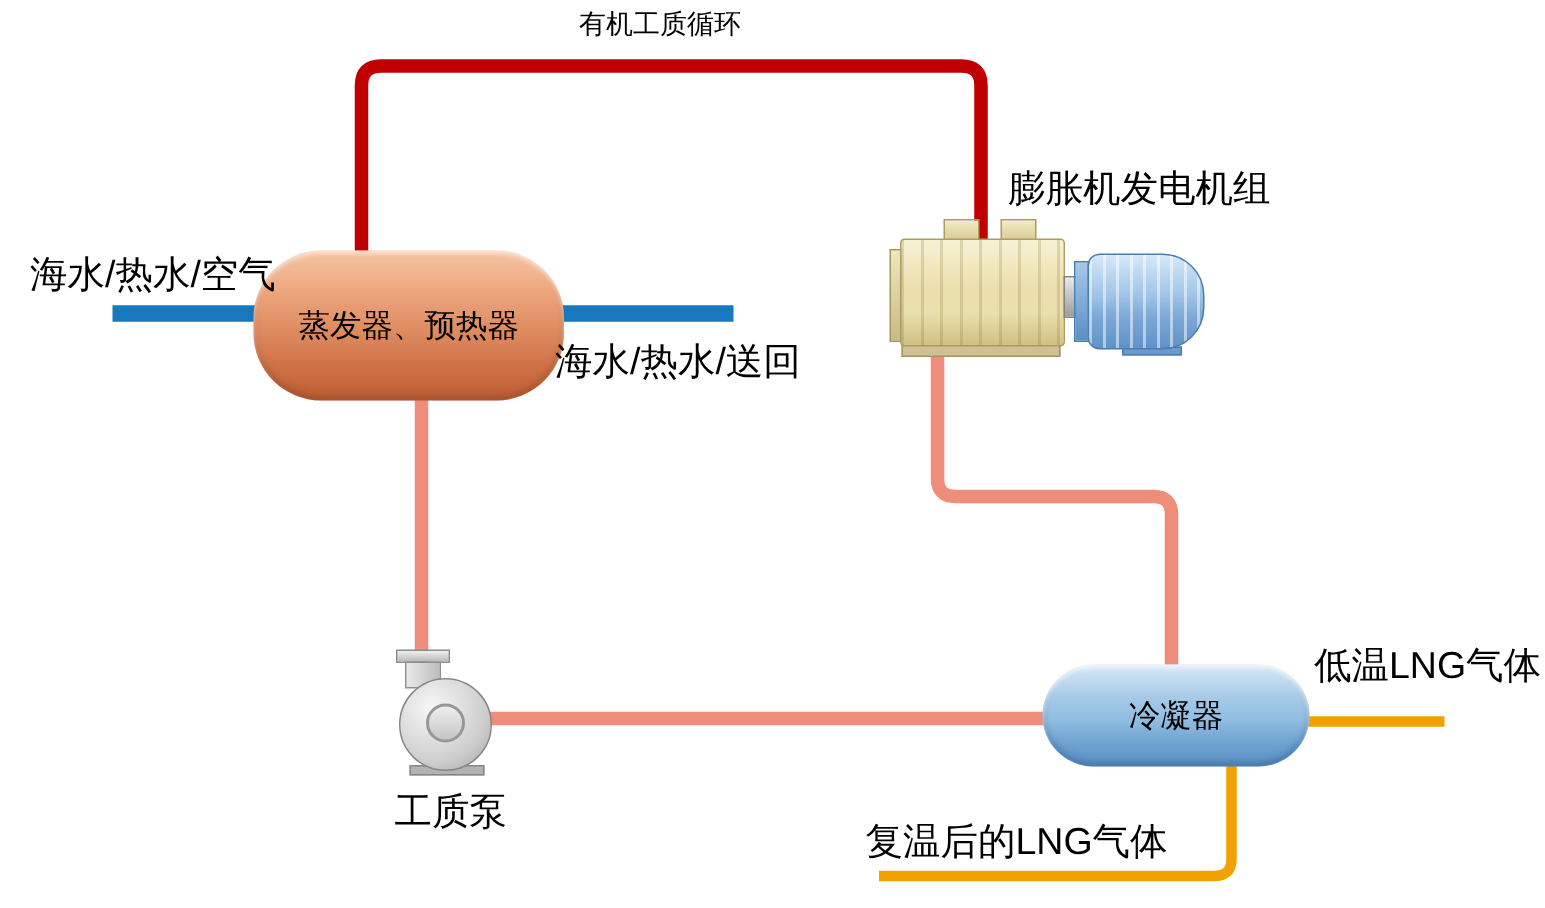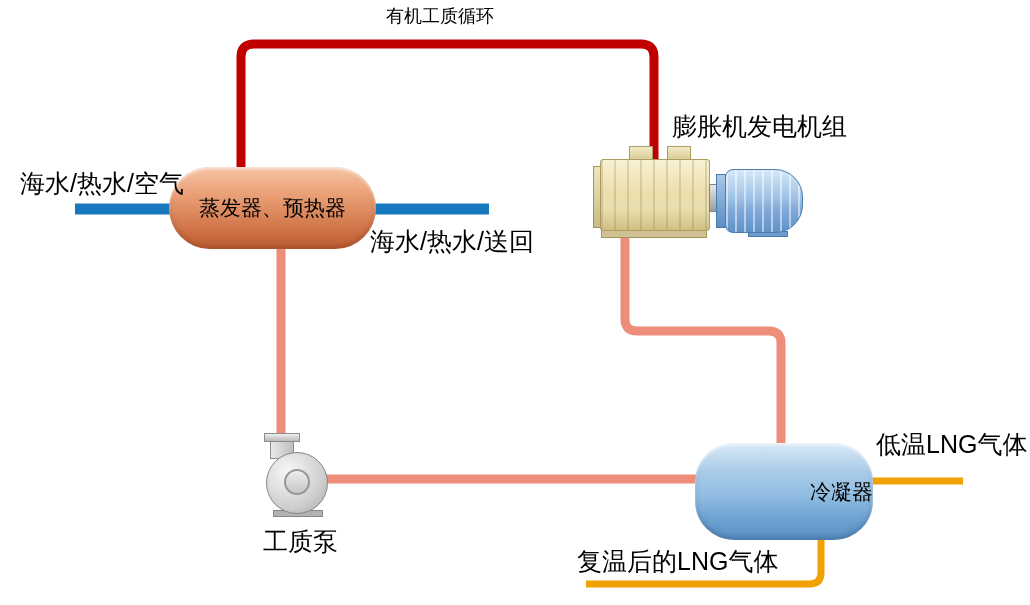--- a/index.html
+++ b/index.html
@@ -11,32 +11,32 @@
   .pipe{fill:none;}
   .pipe.hot{stroke:var(--hot-pipe);stroke-width:9;}
   .pipe.warm{stroke:var(--warm-pipe);stroke-width:9;}
   .pipe.water{stroke:var(--water-pipe);stroke-width:11;}
   .pipe.lng{stroke:var(--lng-pipe);stroke-width:7;}
 
   .comp{position:absolute;z-index:2;box-sizing:border-box;}
   .lbl{position:absolute;z-index:3;white-space:nowrap;font-size:25px;line-height:1.1;color:var(--text,#000);}
 
   .evaporator{
-    left:169px;top:167px;width:207px;height:82px;border-radius:45px;
+    left:169px;top:167px;width:207px;height:100px;border-radius:45px;
     background:linear-gradient(180deg,#f6c5a5 0%,#eda57d 28%,var(--evaporator-body) 55%,#cd6f43 80%,#bd5f36 100%);
     box-shadow:inset 0 2px 3px rgba(255,255,255,.6), inset 0 -3px 5px rgba(120,50,20,.35);
     display:flex;align-items:center;justify-content:center;
   }
   .evaporator .inlbl{position:relative;z-index:3;font-size:21px;white-space:nowrap;}
 
   .condenser{
-    left:695px;top:443px;width:178px;height:97px;border-radius:39px;
+    left:695px;top:443px;width:178px;height:68px;border-radius:39px;
     background:linear-gradient(180deg,#d8e9f6 0%,#a9cbe8 30%,var(--condenser-body) 55%,#6ba0d0 80%,#5c92c4 100%);
     box-shadow:inset 0 2px 3px rgba(255,255,255,.7), inset 0 -3px 5px rgba(30,70,120,.35);
-    display:flex;align-items:center;justify-content:flex-end;
+    display:flex;align-items:center;justify-content:center;
   }
   .condenser .inlbl{position:relative;z-index:3;font-size:21px;white-space:nowrap;}
 
   
   .exp-base{left:601px;top:229px;width:106px;height:9px;background:#cfc193;border:1px solid #a3945c;}
   .exp-cap{left:593px;top:166px;width:9px;height:62px;background:linear-gradient(180deg,#efe6bd,#cabb84);border:1px solid #a3945c;}
   .exp-body{
     left:600px;top:159px;width:110px;height:72px;border-radius:3px;
     border:1px solid #ab9c63;
     background-image:repeating-linear-gradient(90deg,rgba(130,112,52,.22) 0 2px,rgba(0,0,0,0) 2px 13px),

